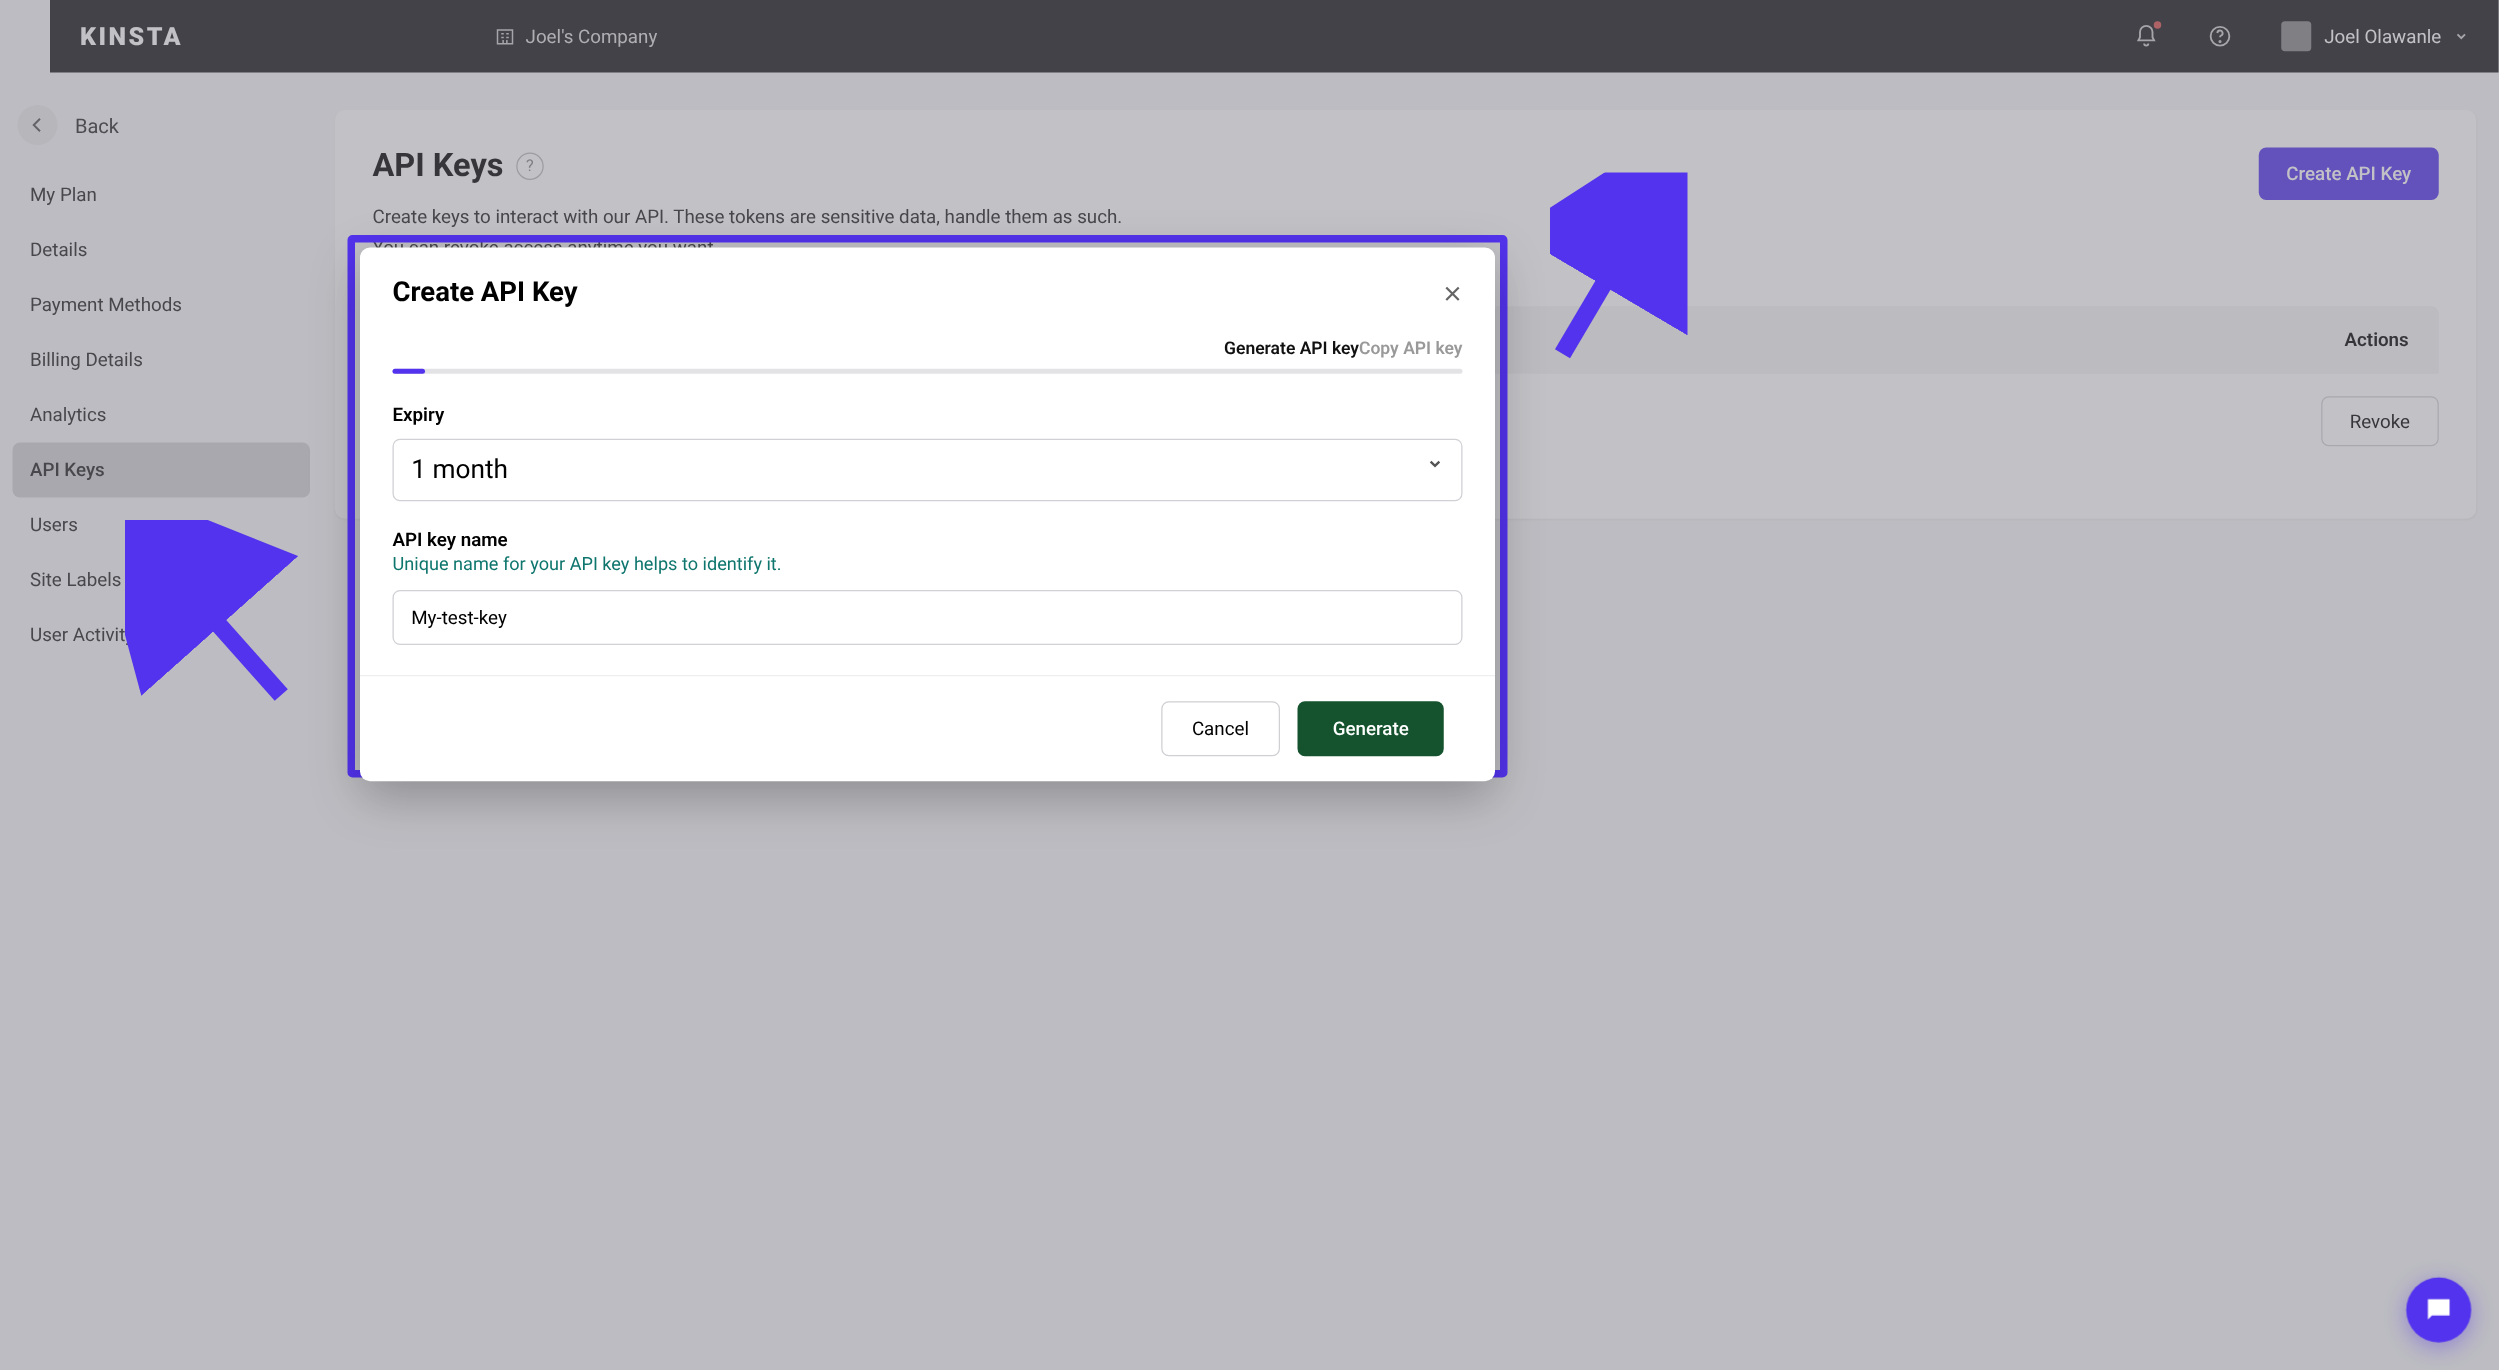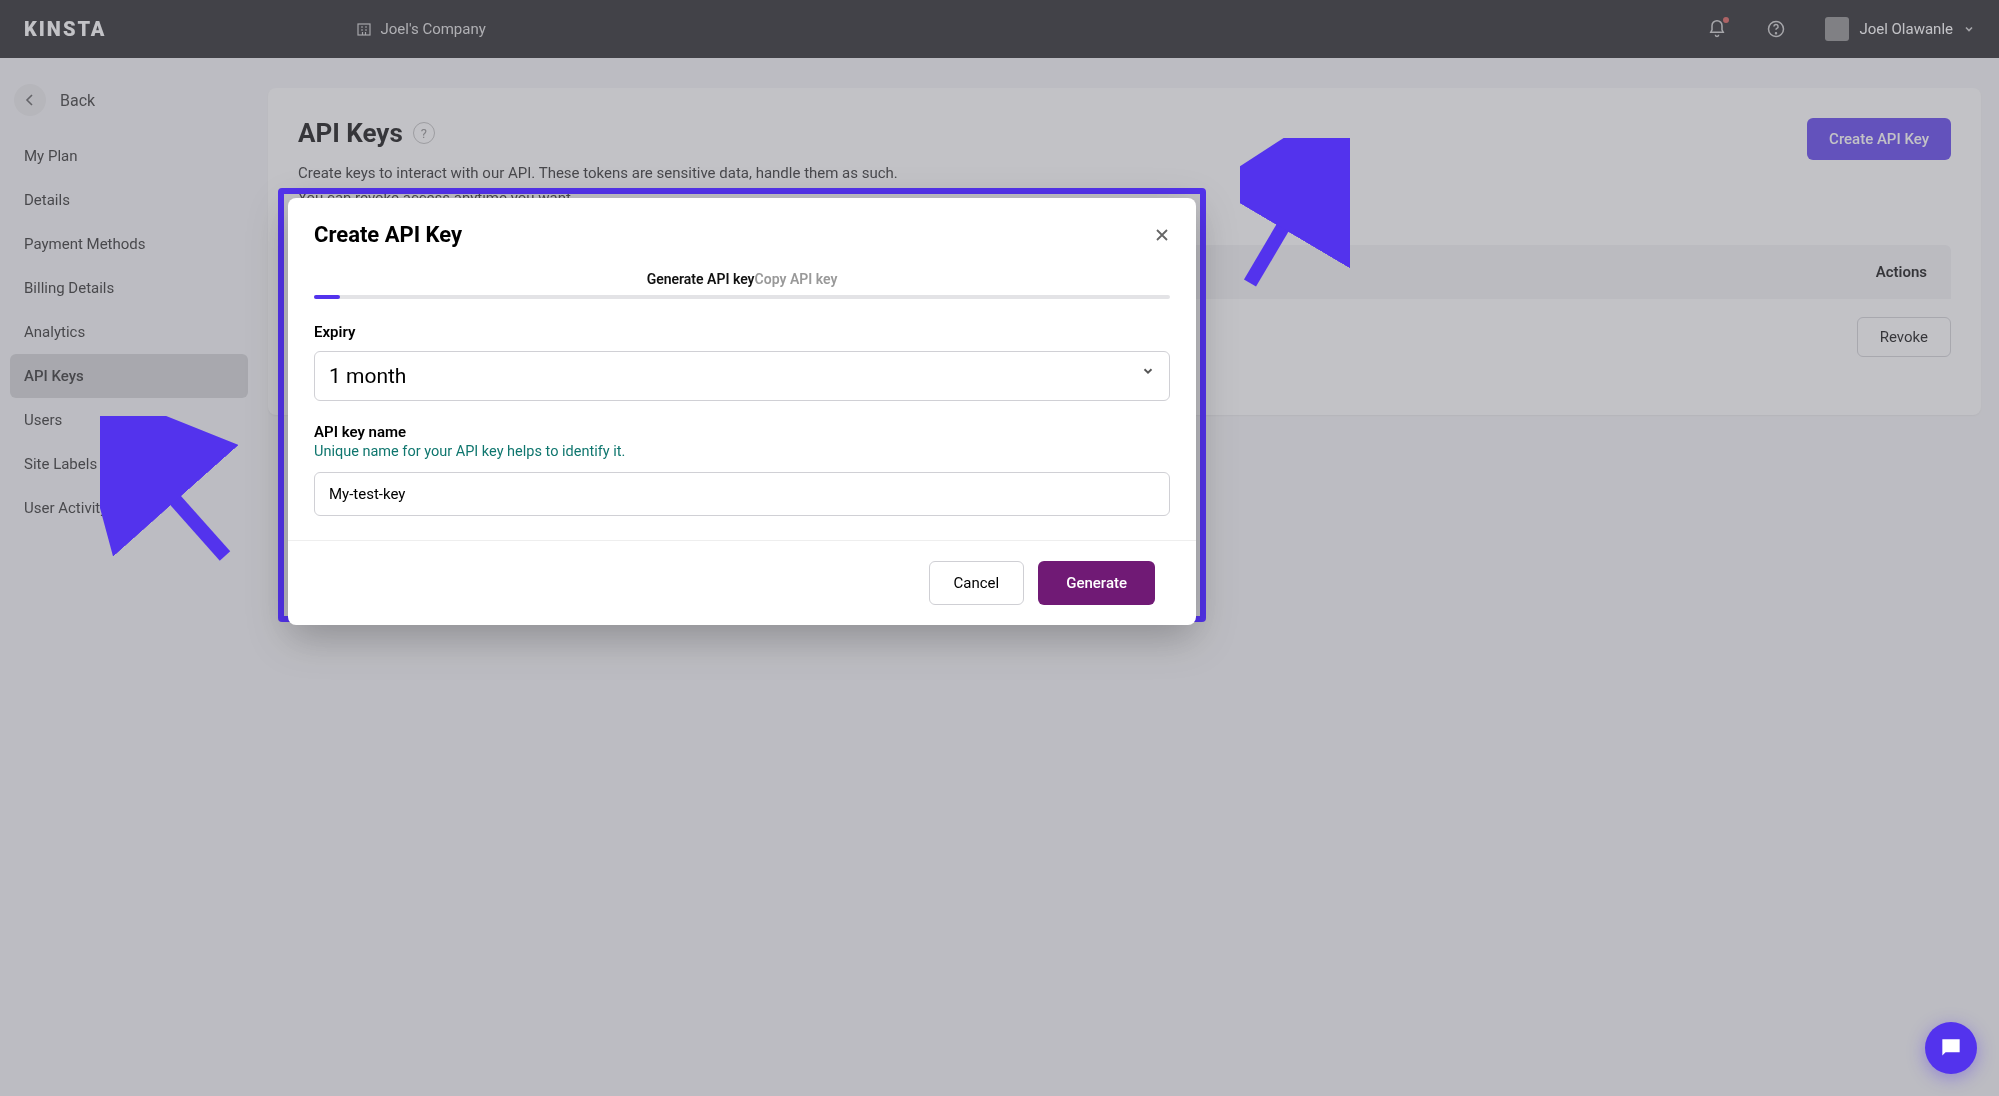--- a/index.html
+++ b/index.html
@@ -1,19 +1,19 @@
 <!DOCTYPE html>
 <html><head>
   <meta charset="utf-8">
   <style>
     * { margin: 0; padding: 0; box-sizing: border-box; font-family: -apple-system, BlinkMacSystemFont, "Segoe UI", Roboto, sans-serif; }
     body { background: #f5f5f7; overflow: hidden; }
     
     
-    .topbar { height: 58px; background: #16161a; display: flex; align-items: center; padding: 0 24px; color: #fff; }
+    .topbar { height: 58px; background: #16161a; display: flex; align-items: center; padding: 0 24px; color: #fff; margin-left: 40px; }
     .logo { font-weight: 900; letter-spacing: 2px; font-size: 20px; }
     .company { margin-left: 250px; display: flex; align-items: center; gap: 8px; font-size: 15px; color: #ddd; }
     .top-right { margin-left: auto; display: flex; align-items: center; gap: 39px; }
     .bell-wrap { position: relative; }
     .red-dot { position: absolute; top: -2px; right: -2px; width: 6px; height: 6px; background: #d9534f; border-radius: 50%; }
     .avatar { width: 24px; height: 24px; background: #888; border-radius: 3px; }
     .username { display: flex; align-items: center; gap: 10px; font-size: 15px; cursor: pointer; }
     .icon-btn { cursor: pointer; display: flex; }
 
     
@@ -38,33 +38,33 @@
     .table-row { display: flex; justify-content: flex-end; padding: 18px 0; }
     .revoke-btn { border: 1px solid #cfcfd4; background: #fff; padding: 10px 22px; border-radius: 6px; font-size: 15px; cursor: pointer; }
 
     
     .overlay { position: fixed; inset: 0; background: rgba(120,120,128,.45); display: flex; align-items: flex-start; justify-content: flex-start; }
     .highlight-box { position: absolute; top: 188px; left: 278px; width: 928px; height: 434px; border: 6px solid #5333ed; border-radius: 4px; pointer-events: none; }
     .modal { position: absolute; top: 198px; left: 288px; width: 908px; background: #fff; border-radius: 8px; box-shadow: 0 12px 40px rgba(0,0,0,.25); }
     .modal-head { display: flex; align-items: center; padding: 24px 26px; }
     .modal-title { font-size: 22px; font-weight: 700; }
     .close-x { margin-left: auto; cursor: pointer; color: #666; }
-    .steps { display: flex; padding: 0 26px; gap: 0; justify-content: center; }
+    .steps { display: flex; padding: 0 26px; gap: 0; justify-content: flex-end; }
     .step { font-size: 14px; font-weight: 600; color: #999; }
     .step.active { color: #111; }
     .step-bar { height: 4px; background: #e3e3e6; margin: 8px 26px 0; border-radius: 2px; position: relative; }
     .step-bar-fill { position: absolute; left: 0; top: 0; height: 100%; width: 3%; background: #5333ed; border-radius: 2px; }
     .modal-body { padding: 24px 26px; }
     .field-label { font-size: 15px; font-weight: 600; margin-bottom: 10px; }
     .select { border: 1px solid #d0d0d5; border-radius: 6px; padding: 12px 14px; font-size: 21px; display: flex; align-items: flex-start; justify-content: space-between; cursor: pointer; }
     .hint { font-size: 14.5px; color: #0f766e; margin-top: 2px; margin-bottom: 12px; }
     .text-input { width: 100%; border: 1px solid #d0d0d5; border-radius: 6px; padding: 12px 14px; font-size: 15px; }
     .modal-foot { border-top: 1px solid #eee; padding: 20px 41px; display: flex; justify-content: flex-end; gap: 14px; }
     .btn-cancel { border: 1px solid #cfcfd4; background: #fff; padding: 12px 24px; border-radius: 6px; font-size: 15px; cursor: pointer; }
-    .btn-generate { background: #701a75; color: #fff; border: none; padding: 12px 28px; border-radius: 6px; font-size: 15px; font-weight: 500; cursor: pointer; }
+    .btn-generate { background: #14532d; color: #fff; border: none; padding: 12px 28px; border-radius: 6px; font-size: 15px; font-weight: 500; cursor: pointer; }
 
     
     .arrow { position: absolute; pointer-events: none; }
     .arrow-1 { top: 138px; left: 1240px; width: 110px; height: 150px; }
     .arrow-2 { top: 416px; left: 100px; width: 140px; height: 150px; }
 
     
     .chat-fab { position: fixed; bottom: 22px; right: 22px; width: 52px; height: 52px; border-radius: 50%; background: #5333ed; display: flex; align-items: center; justify-content: center; cursor: pointer; box-shadow: 0 4px 18px rgba(83,51,237,.4); }
 
     svg { display: block; }

